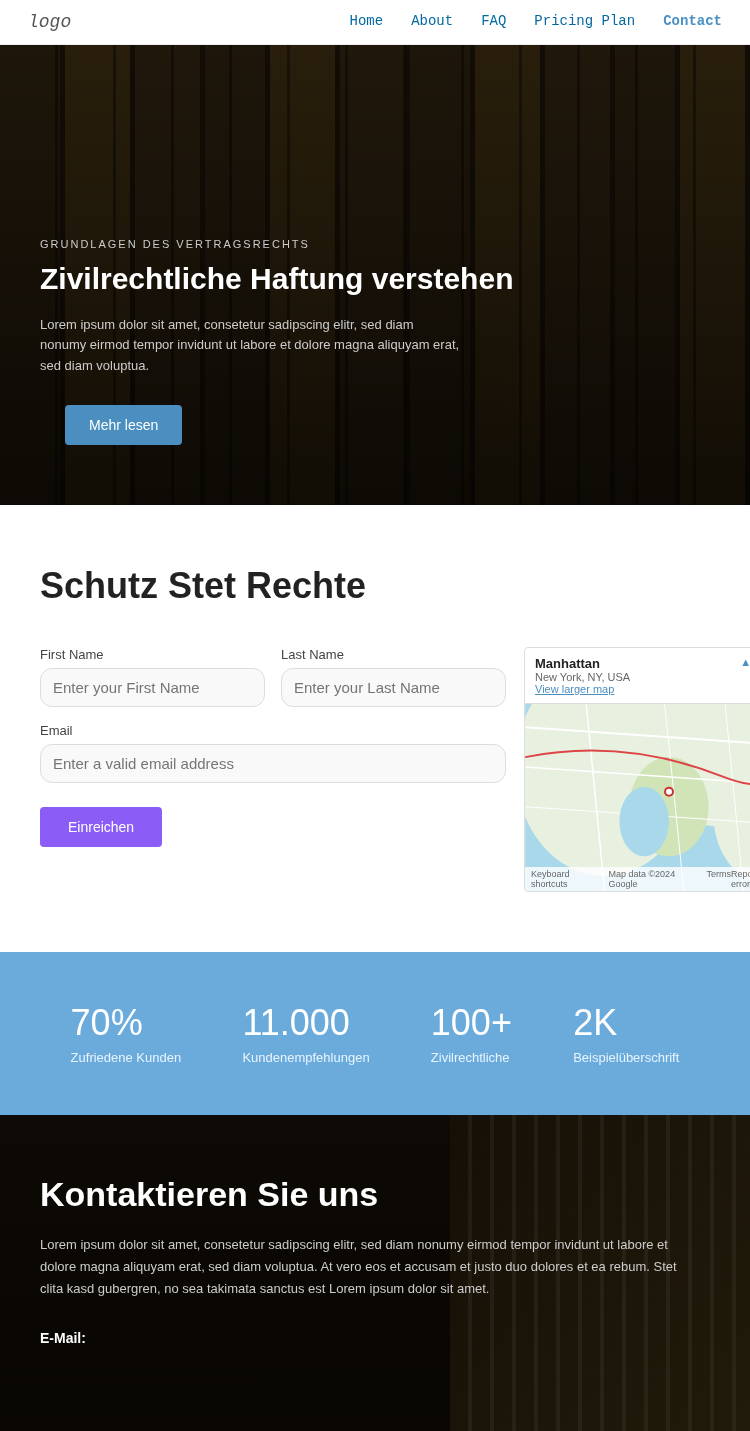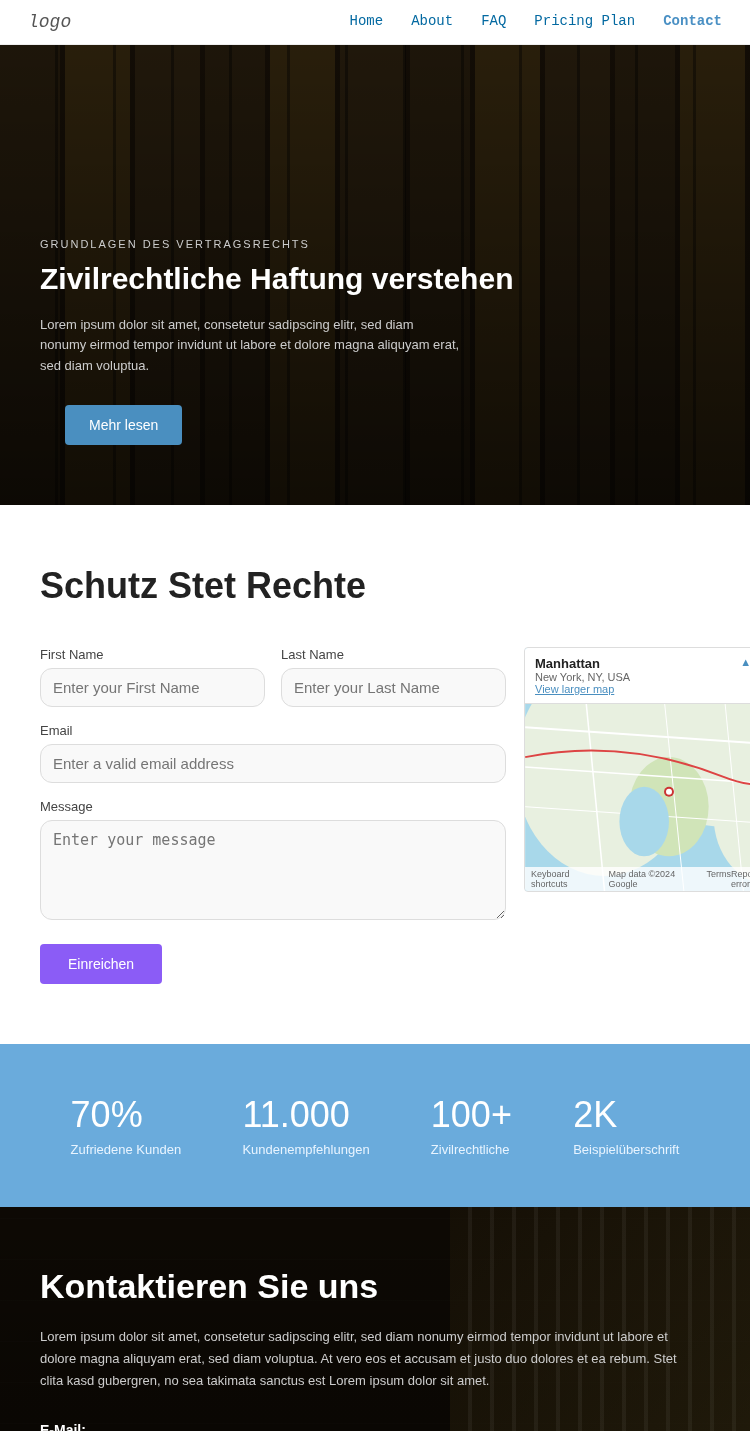--- a/index.html
+++ b/index.html
@@ -377,24 +377,20 @@
         </div>
         <div class="form-group">
           <label>Last Name</label>
           <input type="text" placeholder="Enter your Last Name" style="">
         </div>
       </div>
       <div class="form-group full" style="margin-bottom:16px;">
         <label>Email</label>
         <input type="email" placeholder="Enter a valid email address" style="">
       </div>
-      <div class="form-group full" style="margin-bottom:16px;">
-        <label>Message</label>
-        <textarea placeholder="Enter your message" style=""></textarea>
-      </div>
       <button class="submit-btn">Einreichen</button>
     </div>
 
     <div class="map-container">
       <div class="map-inner">
         <div class="map-header">
           <span class="map-directions">
             <span style="color:#4a8fc0;">▲</span>
             <span>Directions</span>
           </span>

